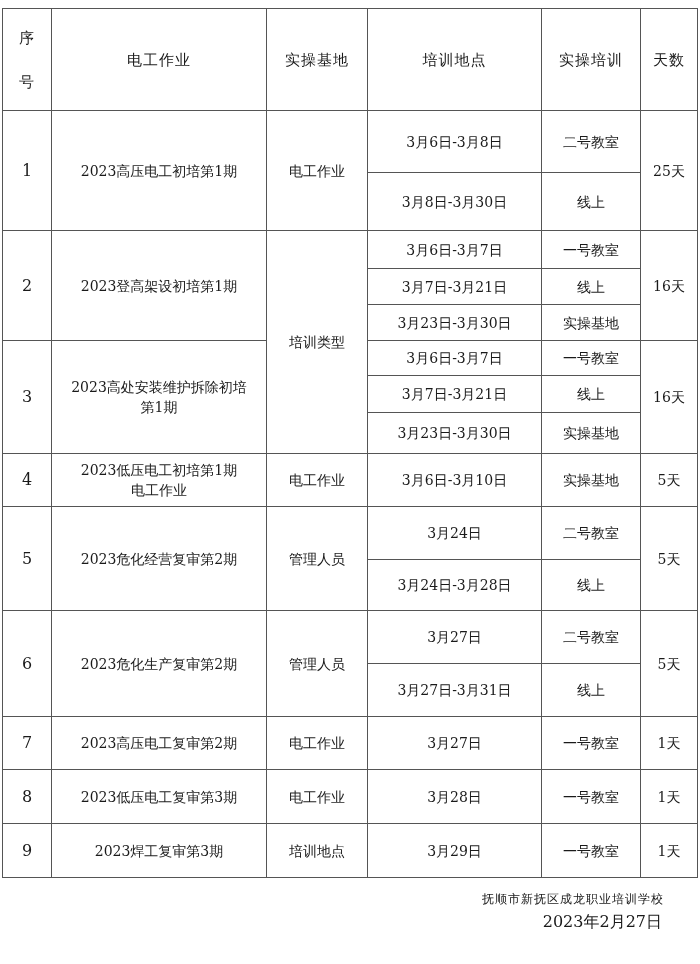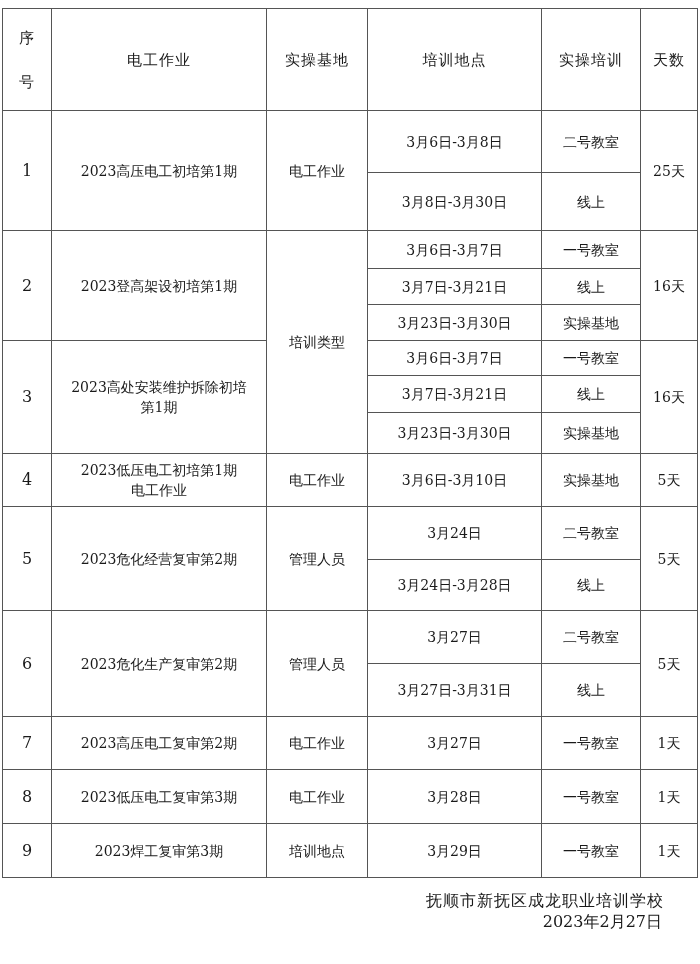--- a/index.html
+++ b/index.html
@@ -16,21 +16,21 @@
   .tbl td, .tbl th {
     border: 1.5px solid #555555;
     text-align: center; vertical-align: middle;
     padding: 0; font-weight: normal; line-height: 20px;
   }
   .tbl th { font-size: 15px; letter-spacing: 1px; }
   .seq-head span { display: block; line-height: 44px; }
   .seq { font-size: 16px; }
   .footer-org {
     position: absolute; right: 36px; top: 891px;
-    font-size: 16px; letter-spacing: 1px;
+    font-size: 12px; letter-spacing: 1px;
   }
   .footer-date {
     position: absolute; right: 38px; top: 912px;
     font-size: 16px;
   }
 </style>
 </head>
 <body>
 
 <table class="tbl">

